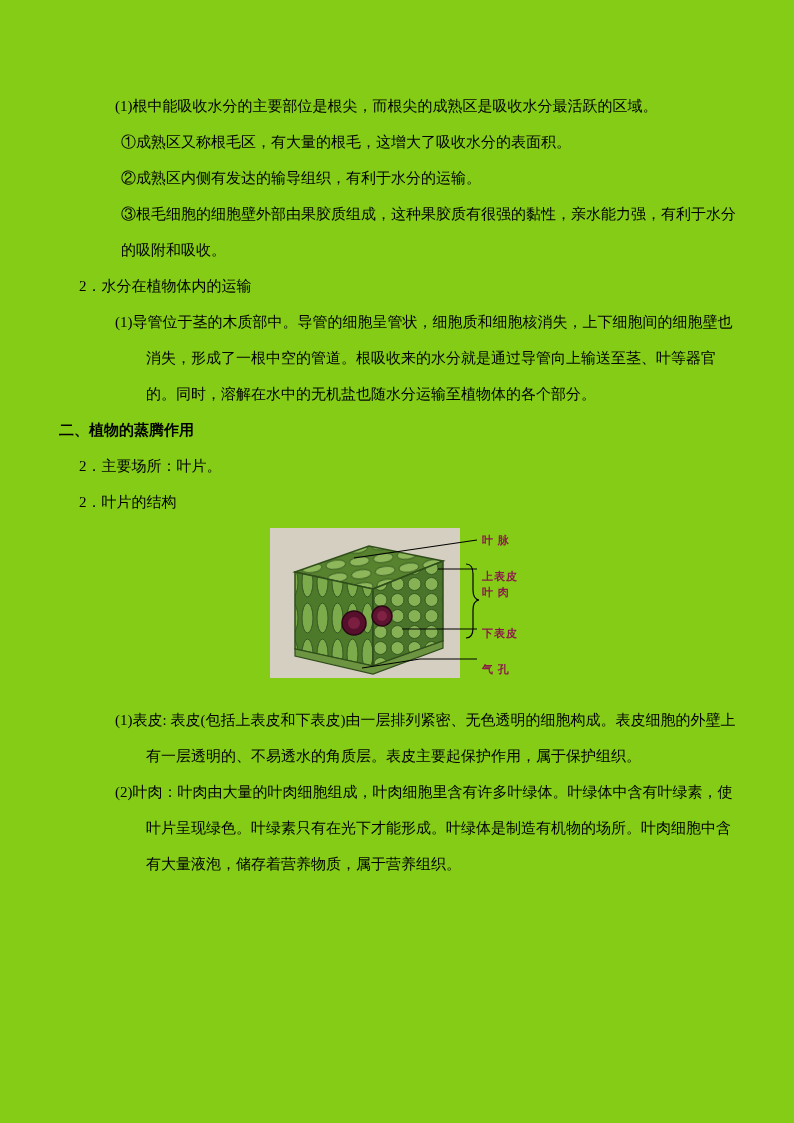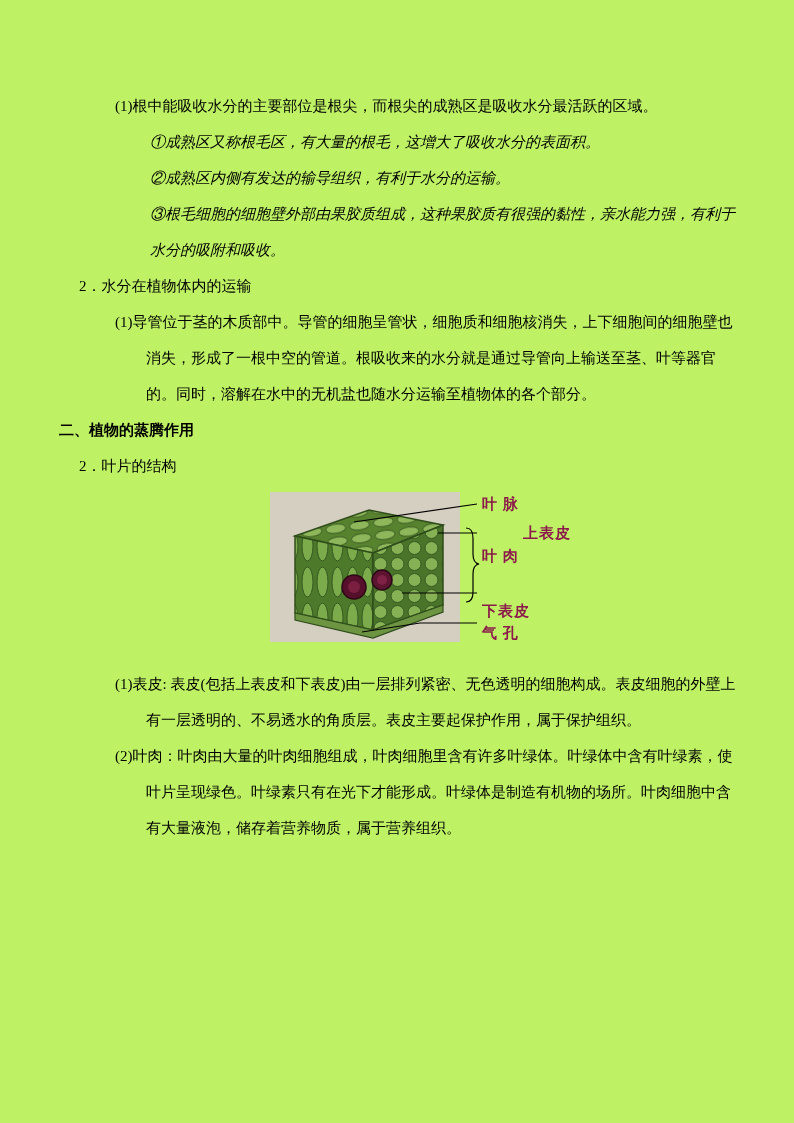--- a/index.html
+++ b/index.html
@@ -4,76 +4,77 @@
 <style>
   html, body { margin: 0; padding: 0; }
   body {
     background: #ffffff;
     font-family: "Liberation Serif", "DejaVu Serif", serif;
   }
   .page {
     position: relative;
     width: 794px;
     height: 1123px;
-    background: #bef264;
+    background: #84cc16;
     overflow: hidden;
   }
   .content {
     padding: 88px 56px 0 59px;
     font-size: 15px;
     line-height: 36px;
     color: #000000;
   }
   p { margin: 0; }
   
   .hang { padding-left: 87px; text-indent: -31px; }
   
-  .sub { margin-left: 91px; font-style: italic; }
+  .sub { margin-left: 62px; }
   
   .num { margin-left: 20px; }
   
   .h2 { font-weight: bold; }
 
   .figure {
     position: relative;
     width: 310px;
     height: 150px;
     margin: 8px 0 24px 211px;
   }
   .figure svg { position: absolute; left: 0; top: 0; }
   .fig-label {
     position: absolute;
     left: 212px;
     color: #8B1A4A;
     font-weight: bold;
-    font-size: 15px;
+    font-size: 11px;
     line-height: 17px;
     white-space: nowrap;
     letter-spacing: 1px;
   }
   .fl-1 { top: 4px; }
-  .fl-2 { top: 33px; margin-left: 41px; }
+  .fl-2 { top: 40px; }
   .fl-3 { top: 56px; }
-  .fl-4 { top: 111px; }
+  .fl-4 { top: 98px; font-family: Liberation Mono, monospace; }
   .fl-5 { top: 133px; }
 </style>
 </head>
 <body>
 
 <div class="page">
   <div class="content">
 
     <p class="hang">(1)根中能吸收水分的主要部位是根尖，而根尖的成熟区是吸收水分最活跃的区域。</p>
     <p class="sub">①成熟区又称根毛区，有大量的根毛，这增大了吸收水分的表面积。</p>
     <p class="sub">②成熟区内侧有发达的输导组织，有利于水分的运输。</p>
     <p class="sub">③根毛细胞的细胞壁外部由果胶质组成，这种果胶质有很强的黏性，亲水能力强，有利于水分的吸附和吸收。</p>
     <p class="num">2．水分在植物体内的运输</p>
     <p class="hang">(1)导管位于茎的木质部中。导管的细胞呈管状，细胞质和细胞核消失，上下细胞间的细胞壁也消失，形成了一根中空的管道。根吸收来的水分就是通过导管向上输送至茎、叶等器官的。同时，溶解在水中的无机盐也随水分运输至植物体的各个部分。</p>
 
     <p class="h2">二、植物的蒸腾作用</p>
+    <p class="num">2．主要场所：叶片。</p>
     <p class="num">2．叶片的结构</p>
 
     <div class="figure">
       <svg width="310" height="150" viewBox="0 0 310 150">
         <defs>
           <pattern id="topCells" width="24" height="13" patternUnits="userSpaceOnUse" patternTransform="rotate(-8)">
             <rect width="24" height="13" fill="#57822e"></rect>
             <ellipse cx="12" cy="6.5" rx="10" ry="4.6" fill="#8db75a" stroke="#3a5c22" stroke-width="1"></ellipse>
           </pattern>
           <pattern id="palisadeCells" width="15" height="36" patternUnits="userSpaceOnUse">

